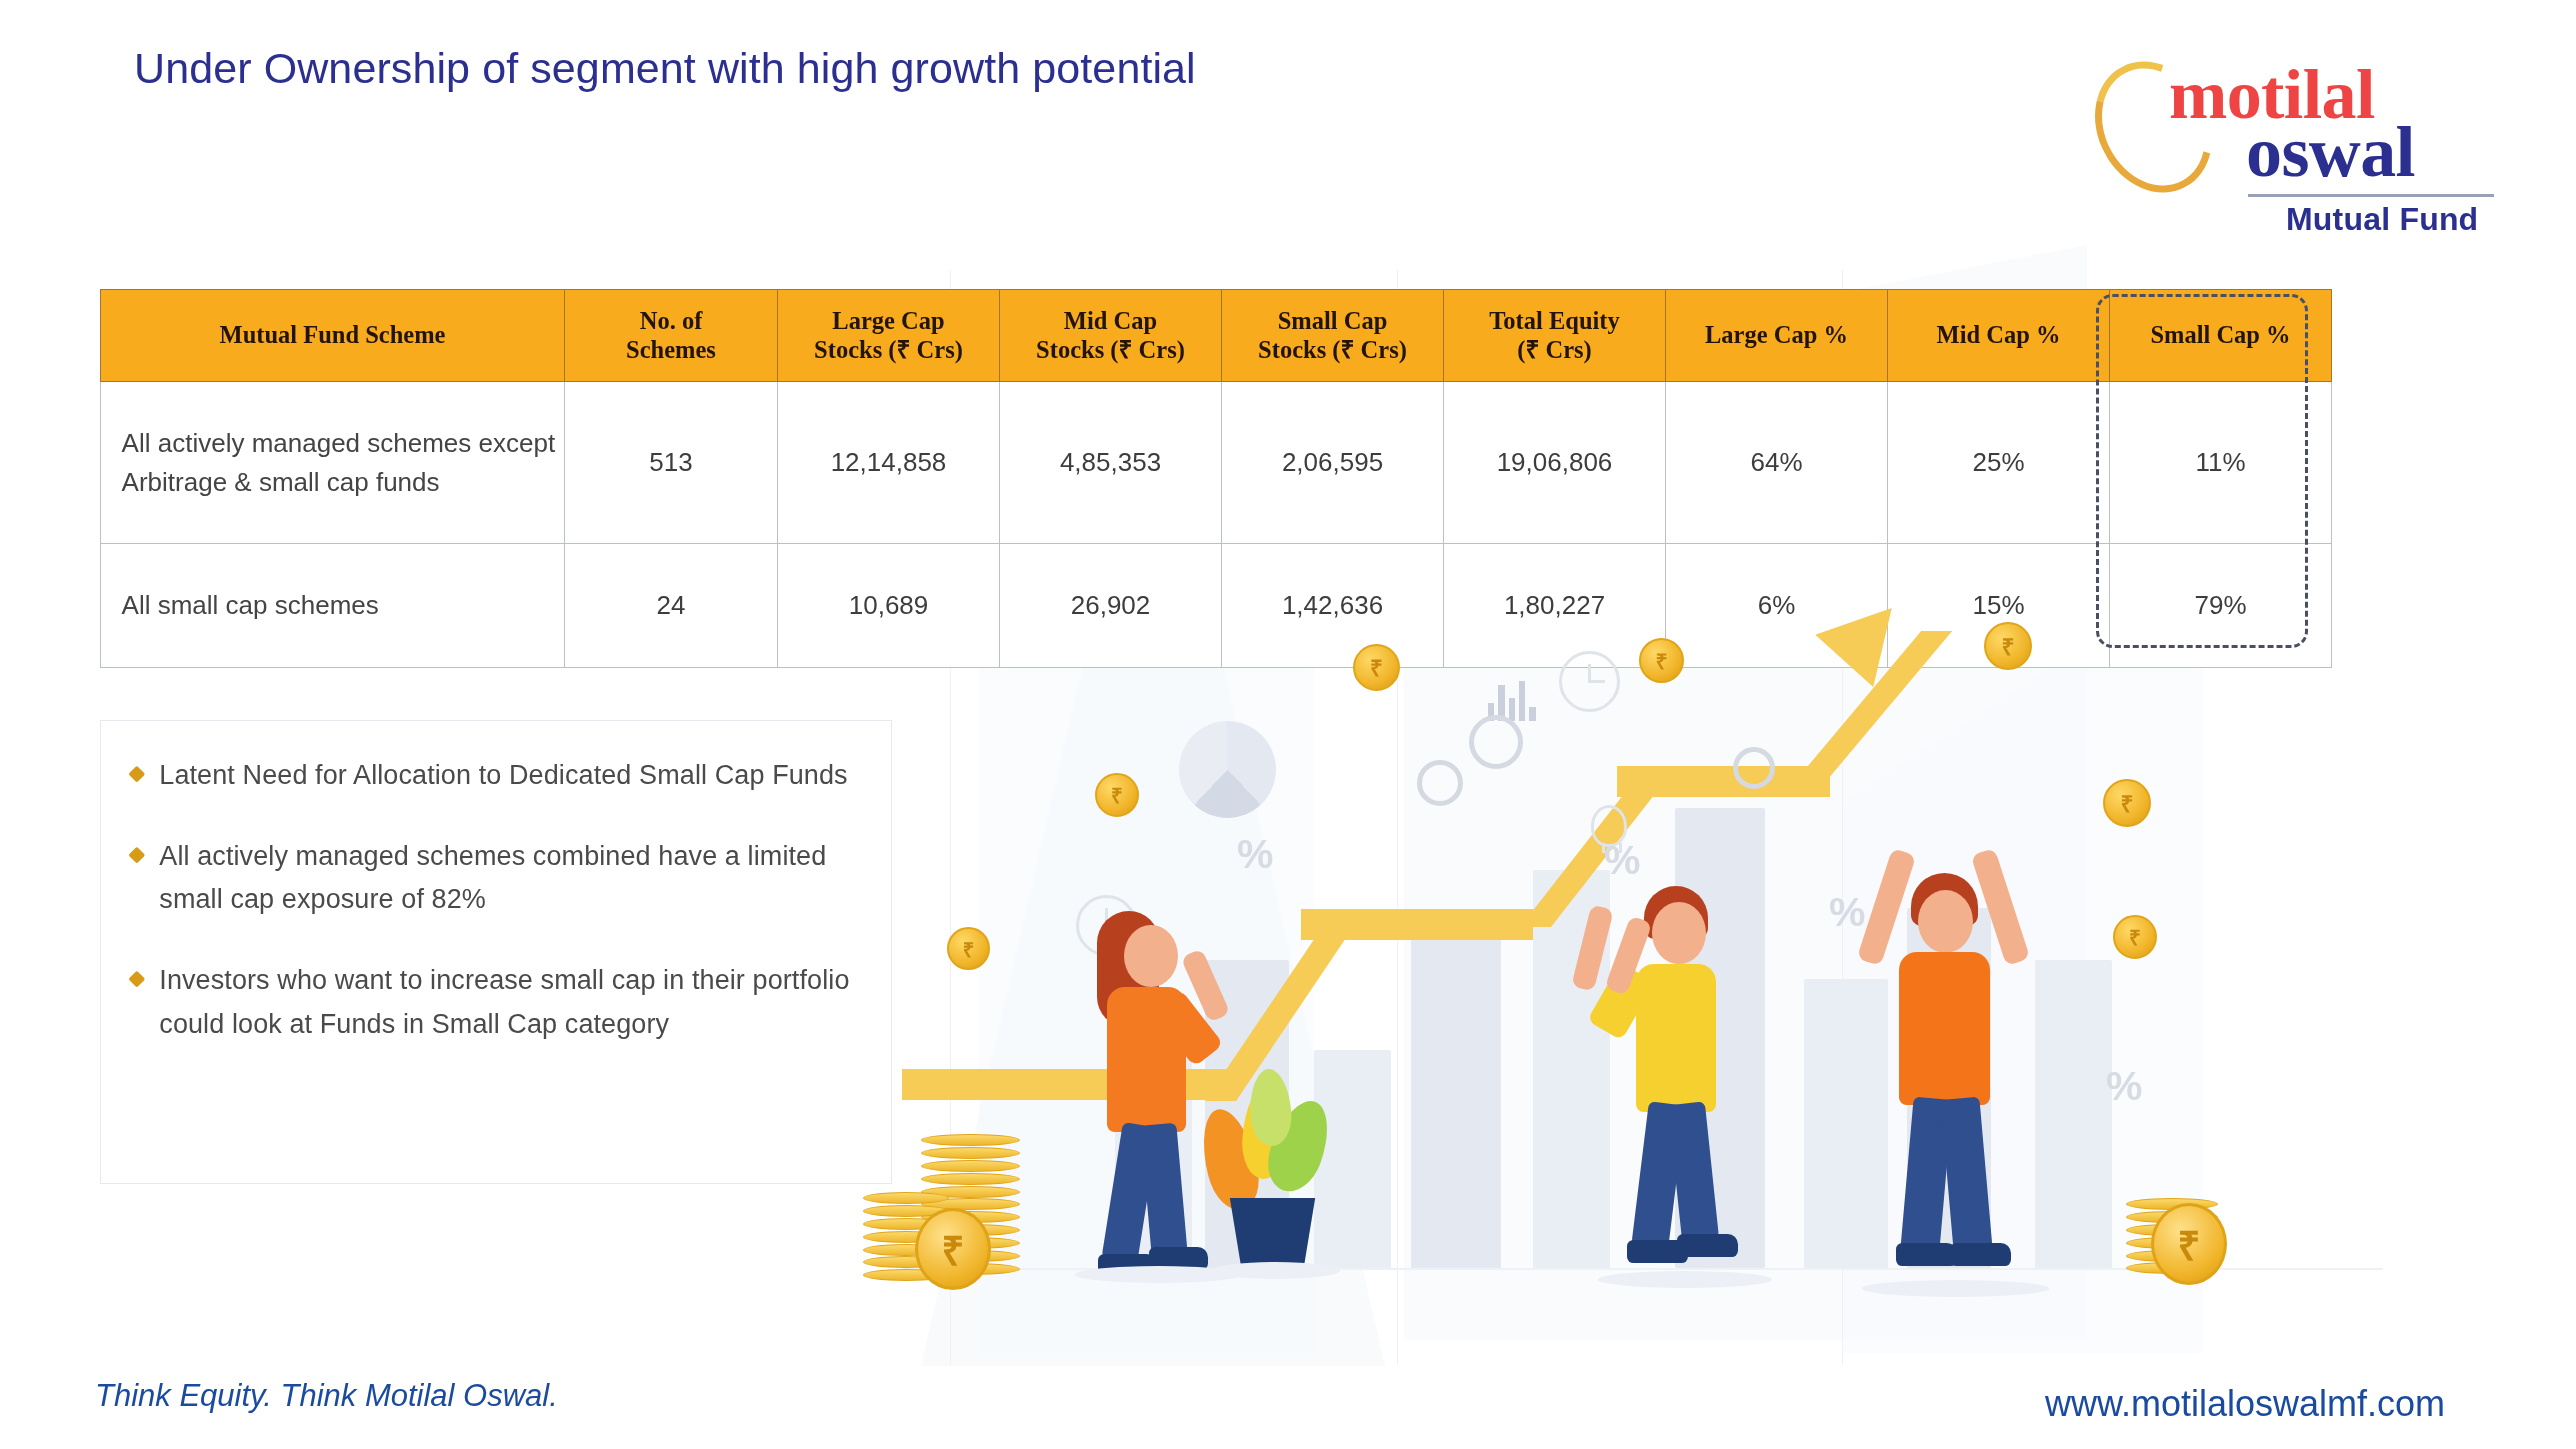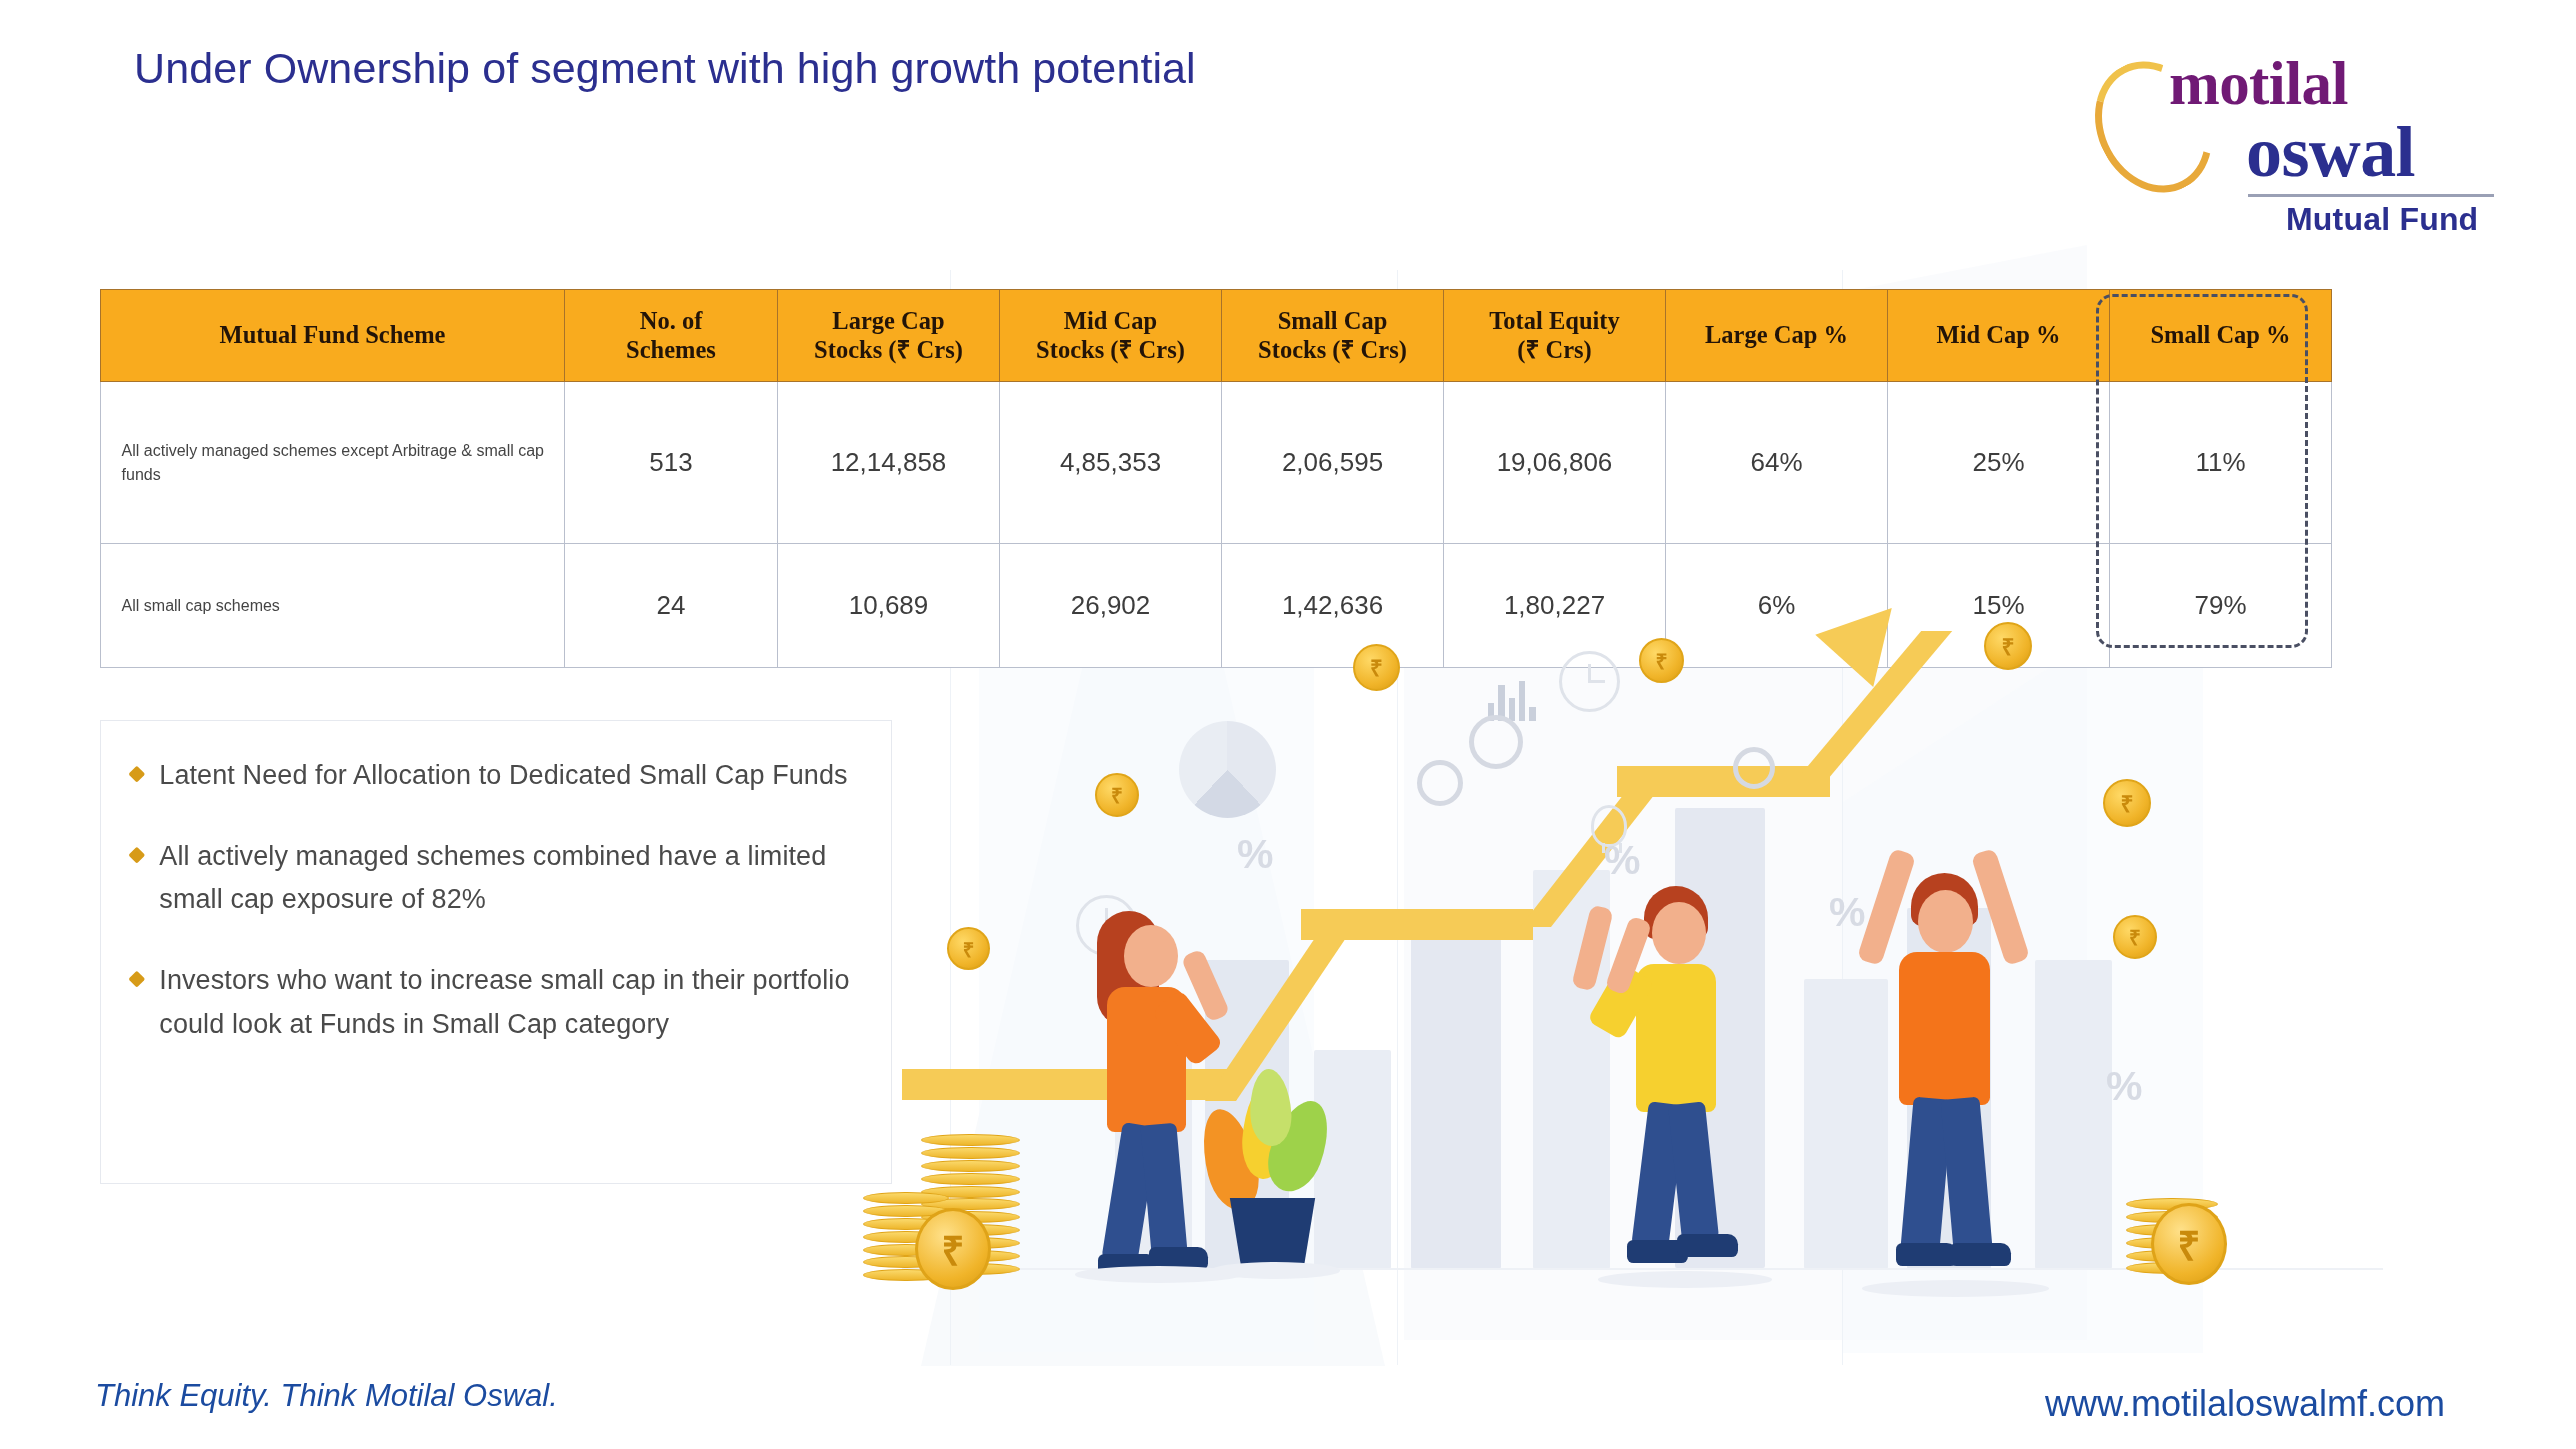--- a/index.html
+++ b/index.html
@@ -28,23 +28,23 @@
     position:absolute;left:134px;top:44px;
     font-size:43px;color:#2b2f8f;letter-spacing:0.1px;white-space:nowrap;
   }
 
   
   .logo{position:absolute;left:2093px;top:45px;width:399px;height:193px;}
   .logo-arc{position:absolute;left:5.2px;top:14px;width:97px;height:122px;
      border:7.7px solid #e8a93a;border-radius:50%;
      border-top-color:#f0c24b;border-right-color:transparent;
      transform:rotate(-28deg);}
-  .logo-motilal{position:absolute;left:76px;top:8px;
-     font-family:"Liberation Serif",serif;font-size:61px;font-weight:700;
-     color:#701a75;letter-spacing:-0.6px;line-height:1;}
+  .logo-motilal{position:absolute;left:76px;top:15px;
+     font-family:"Liberation Serif",serif;font-size:70px;font-weight:700;
+     color:#ef4444;letter-spacing:-0.6px;line-height:1;}
   .logo-oswal{position:absolute;left:153px;top:71px;
      font-family:"Liberation Serif",serif;font-size:72px;font-weight:700;
      color:#2b2f8f;letter-spacing:-0.6px;line-height:1;}
   .logo-rule{position:absolute;left:155px;top:149px;width:246px;height:3.2px;background:#9aa0b5;}
   .logo-mf{position:absolute;left:193px;top:156px;font-size:32px;font-weight:700;
      color:#2b2f8f;letter-spacing:0.2px;}
 
   
   .tbl{position:absolute;left:100px;top:289px;width:2222px;
        border-collapse:collapse;table-layout:fixed;}
@@ -52,21 +52,21 @@
   .tbl thead th{
     background:#f9ab1e;color:#231408;
     font-family:"Liberation Serif",serif;font-weight:700;font-size:24.5px;
     line-height:1.18;padding:16.7px 3.9px;text-align:center;vertical-align:middle;
     border-color:#a8732a;
   }
   .tbl tbody td{
     background:#fff;color:#3d3d3d;font-size:26px;text-align:center;
     vertical-align:middle;padding:13px 6.4px;line-height:1.5;
   }
-  .tbl tbody td.scheme{text-align:left;padding-left:20.6px;font-size:16px;color:#444;}
+  .tbl tbody td.scheme{text-align:left;padding-left:20.6px;font-size:26px;color:#444;}
   .r1 td{height:135px;}
   .r2 td{height:97px;}
   .c-scheme{width:464px;}
   .c-num{width:213px;}
   .c-val{width:222px;}
   .c-pct{width:222px;}
 
   
   .dashbox{
     position:absolute;left:2096px;top:294px;width:206px;height:348px;

